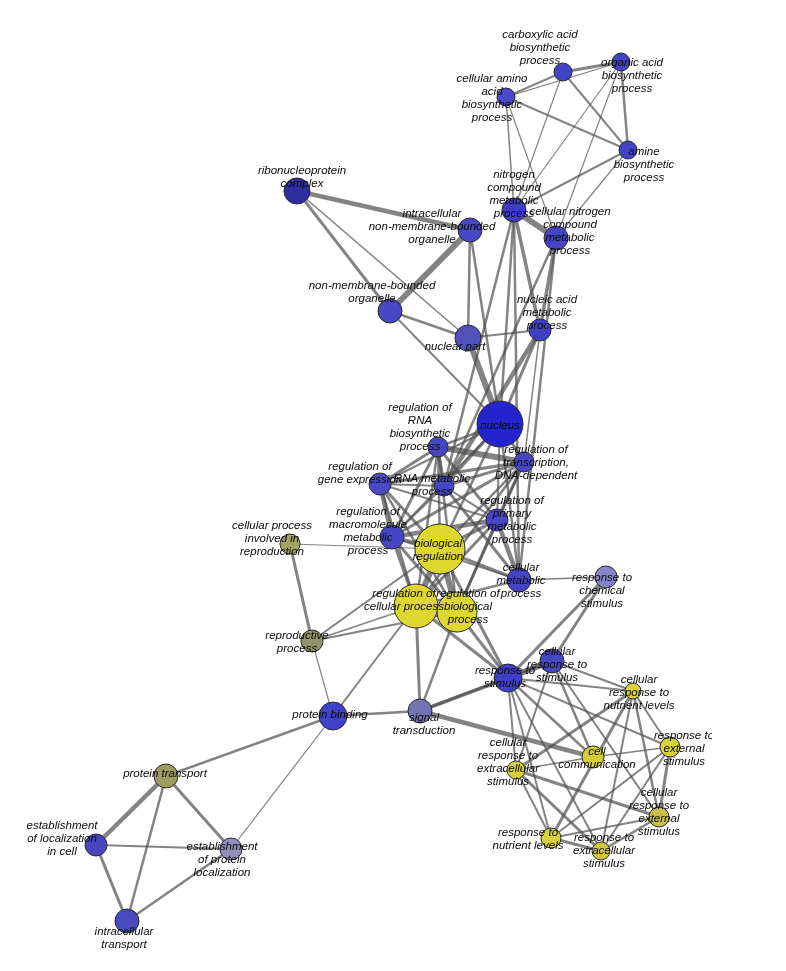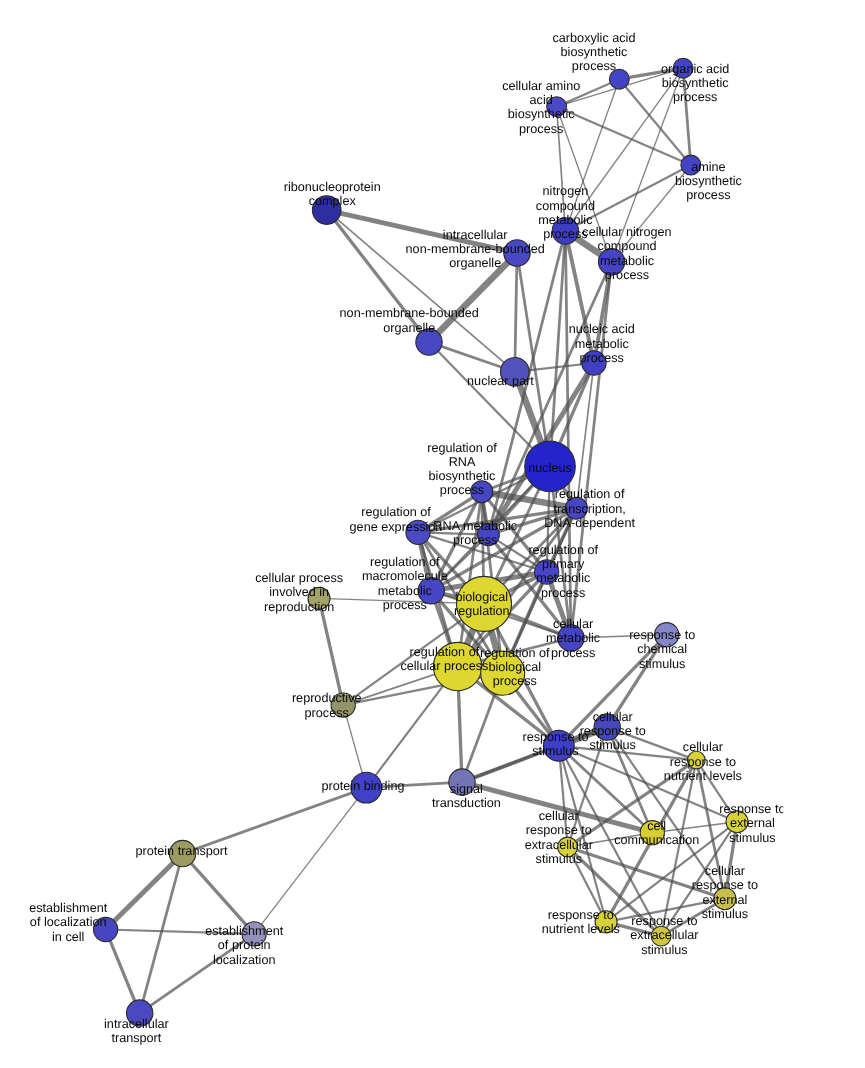--- a/index.html
+++ b/index.html
@@ -7,20 +7,21 @@
     padding: 0;
     background: #ffffff;
     font-family: "Liberation Sans", sans-serif;
   }
   .canvas {
     position: relative;
     width: 712px;
     height: 971px;
     background: #ffffff;
     overflow: hidden;
+    font-style: italic;
   }
   svg { display: block; }
   svg text {
     font-family: "Liberation Sans", sans-serif;
     font-size: 11.5px;
     fill: #0a0a0a;
   }
   svg line { stroke-linecap: round; }
   svg circle { cursor: pointer; }
 </style>

